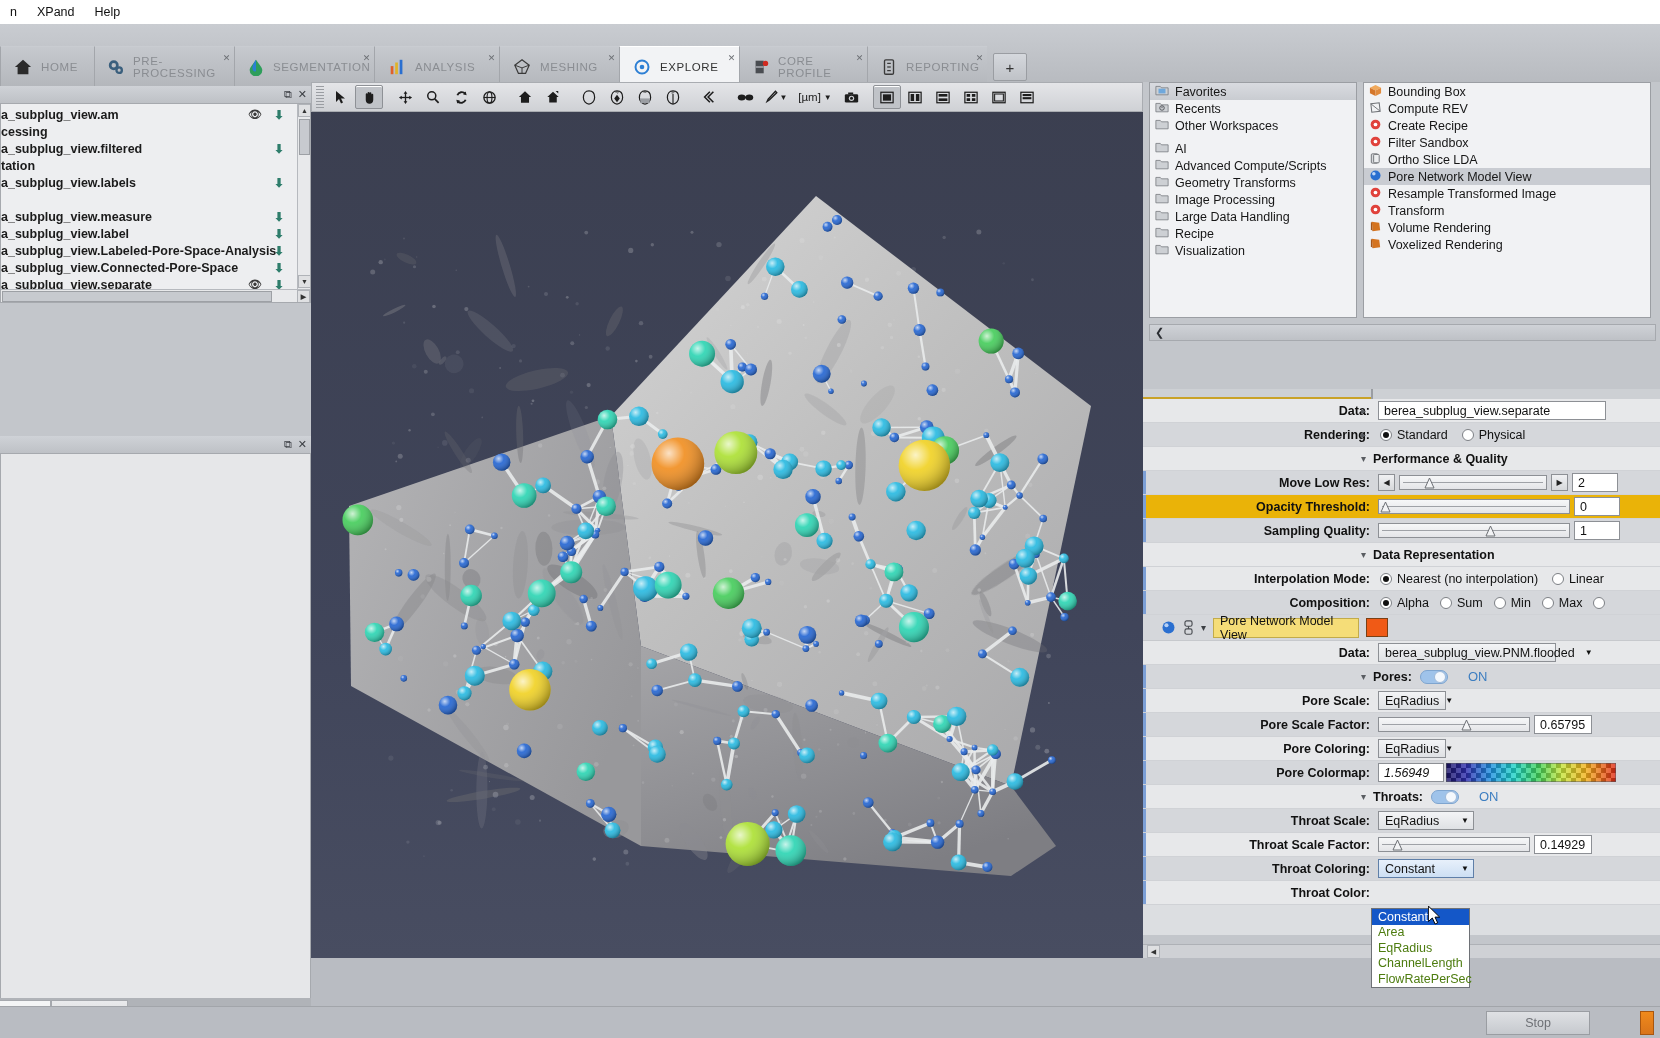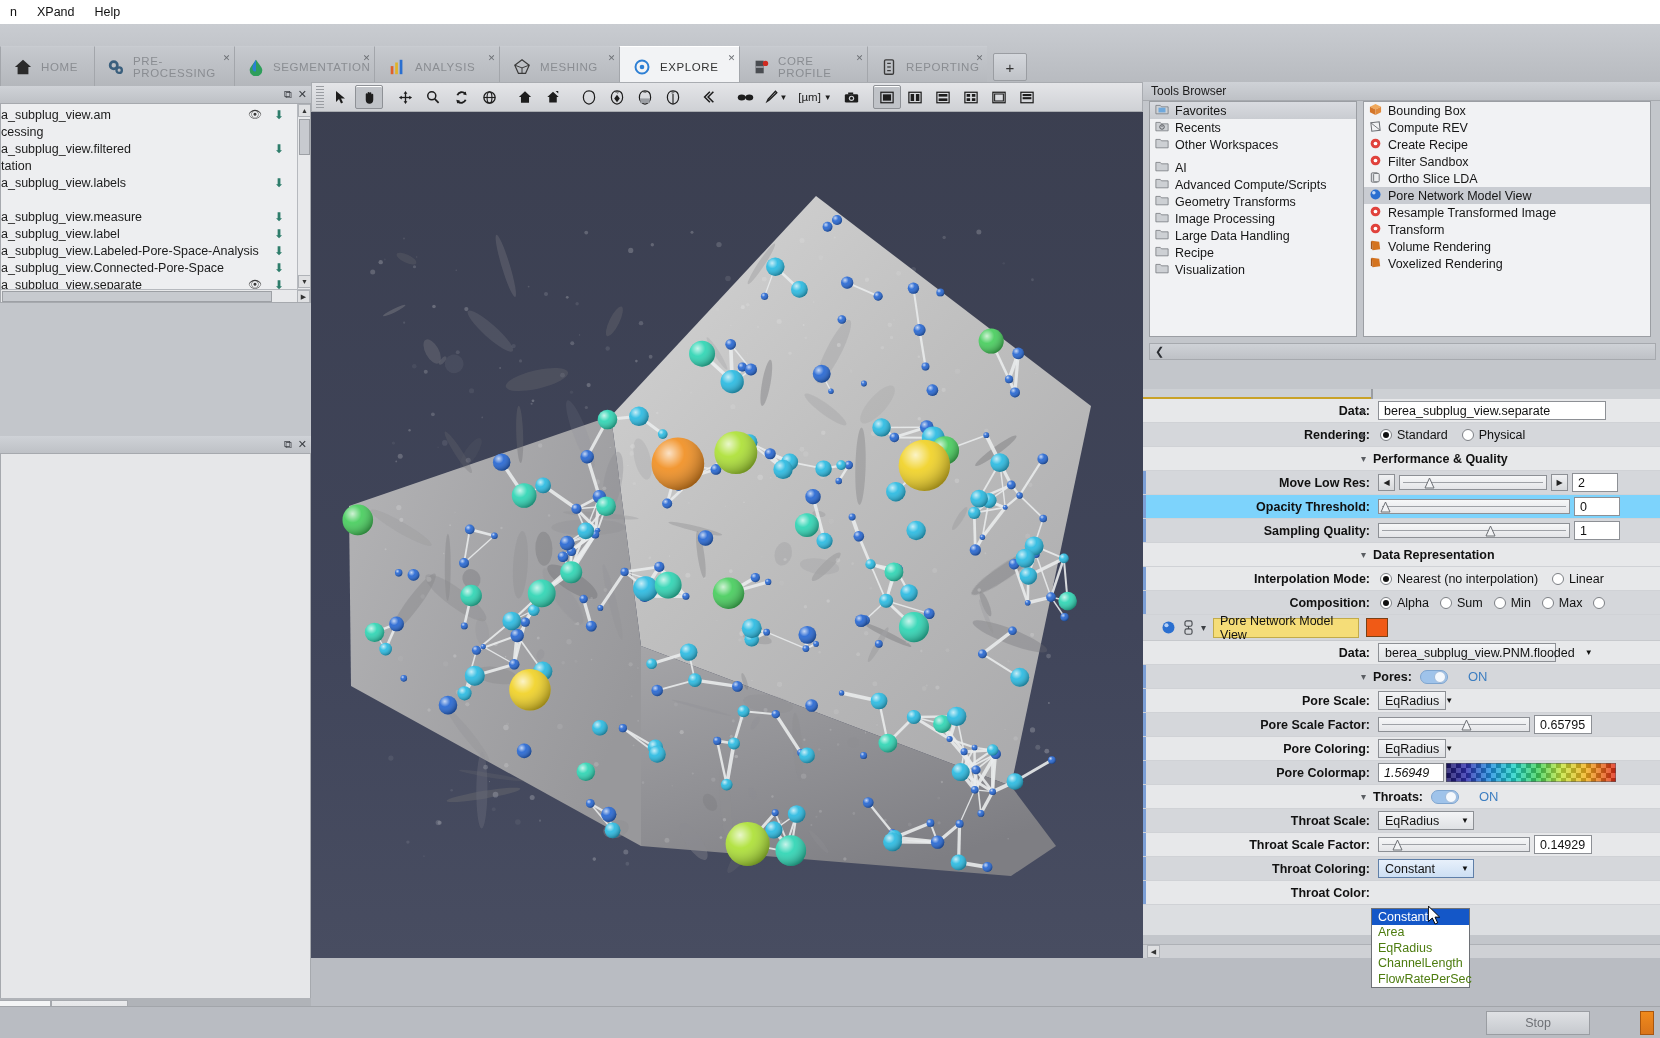--- a/index.html
+++ b/index.html
@@ -35,21 +35,21 @@
      background:linear-gradient(#d5d8dd,#bfc2c7); border:1px solid #9a9da2; border-radius:2px;
      font-size:15px; color:#333; }
 
   
   .leftpanel { position:absolute; left:0; top:86px; width:311px; height:872px; background:#c3c6cb; }
   .panel-hdr { height:18px; background:linear-gradient(#cfd2d7,#bec1c6);
      border-bottom:1px solid #a6a9ae; display:flex; align-items:center; justify-content:flex-end;
      padding-right:4px; gap:6px; color:#3b3e43; font-size:11px; }
   .panel-hdr .pb { cursor:default; font-size:11px; line-height:1; }
   .treebox { position:relative; background:#edeef0; height:199px; border:1px solid #a6a9ae; border-top:none;
-     overflow:hidden; }
+     overflow:hidden;font-weight:bold; }
   .treerow { height:17px; display:flex; align-items:center; padding-left:0px;
      font-size:12.5px; color:#1b1b1b; white-space:nowrap; position:relative; }
   .treerow .nm { padding-left:0px; }
   .treerow .eye { position:absolute; right:34px; color:#3a3a3a; font-size:11px; }
   .treerow .dl  { position:absolute; right:12px; color:#2e7d6b; font-size:12px; }
   .vscroll { position:absolute; right:0; top:0; width:13px; height:100%; background:#e8e9eb;
      border-left:1px solid #b6b9be; }
   .vthumb { position:absolute; left:1px; width:11px; background:#c7cacf; border:1px solid #9da0a5; }
   .sbtn { position:absolute; left:0; width:13px; height:13px; background:#dfe0e2; border:1px solid #b0b3b8;
      display:flex; align-items:center; justify-content:center; font-size:7px; color:#333; }
@@ -1942,23 +1942,20 @@
             <rect x="1" y="1" width="14" height="12" fill="none" stroke="#1d1d1d" stroke-width="1.4"></rect>
             <rect x="3" y="3" width="10" height="2.4" fill="#1d1d1d"></rect>
             <rect x="3" y="6.6" width="10" height="2.4" fill="#1d1d1d"></rect>
           </svg>
         </div>
       </div>
   </div>
 
   <div class="rightcol">
 
-    <div class="rhdr">
-      <span>Tools Browser</span>
-    </div>
 
 
     <div class="browserwrap">
       <div class="bcol left" id="cats">
           <div class="brow sel">
             <span><svg width="14" height="12" viewBox="0 0 16 13">
                 <path d="M1 2.4 h5 l1.4 1.6 H15 V12 H1Z" fill="#cdd0d4" stroke="#77797e" stroke-width="0.9"></path>
                 <rect x="4" y="5" width="8" height="5.4" fill="#6fa8dc"></rect>
               </svg></span>
             <span>Favorites</span>
@@ -2144,21 +2141,21 @@
                   <svg width="11" height="12">
                     <polygon points="5.5,1 10,11 1,11" fill="#f2f3f5" stroke="#6d7075"></polygon>
                   </svg>
                 </div>
             </div>
             <div class="smallbtn">▶</div>
             <div class="textin" style="width:46px">2</div>
           </div>
         </div>
 
-        <div class="prow" style="background:#7dd3fc">
+        <div class="prow" style="background:#eab308">
           <div class="bluebar"></div>
           <span class="plabel">Opacity Threshold:</span>
           <div class="pfield" style="gap:4px">
             <div class="slider" style="width:192px">
               <div class="trk"></div>
               <div class="thumb" style="left:1px">
                   <svg width="11" height="12">
                     <polygon points="5.5,1 10,11 1,11" fill="#f2f3f5" stroke="#6d7075"></polygon>
                   </svg>
                 </div>

